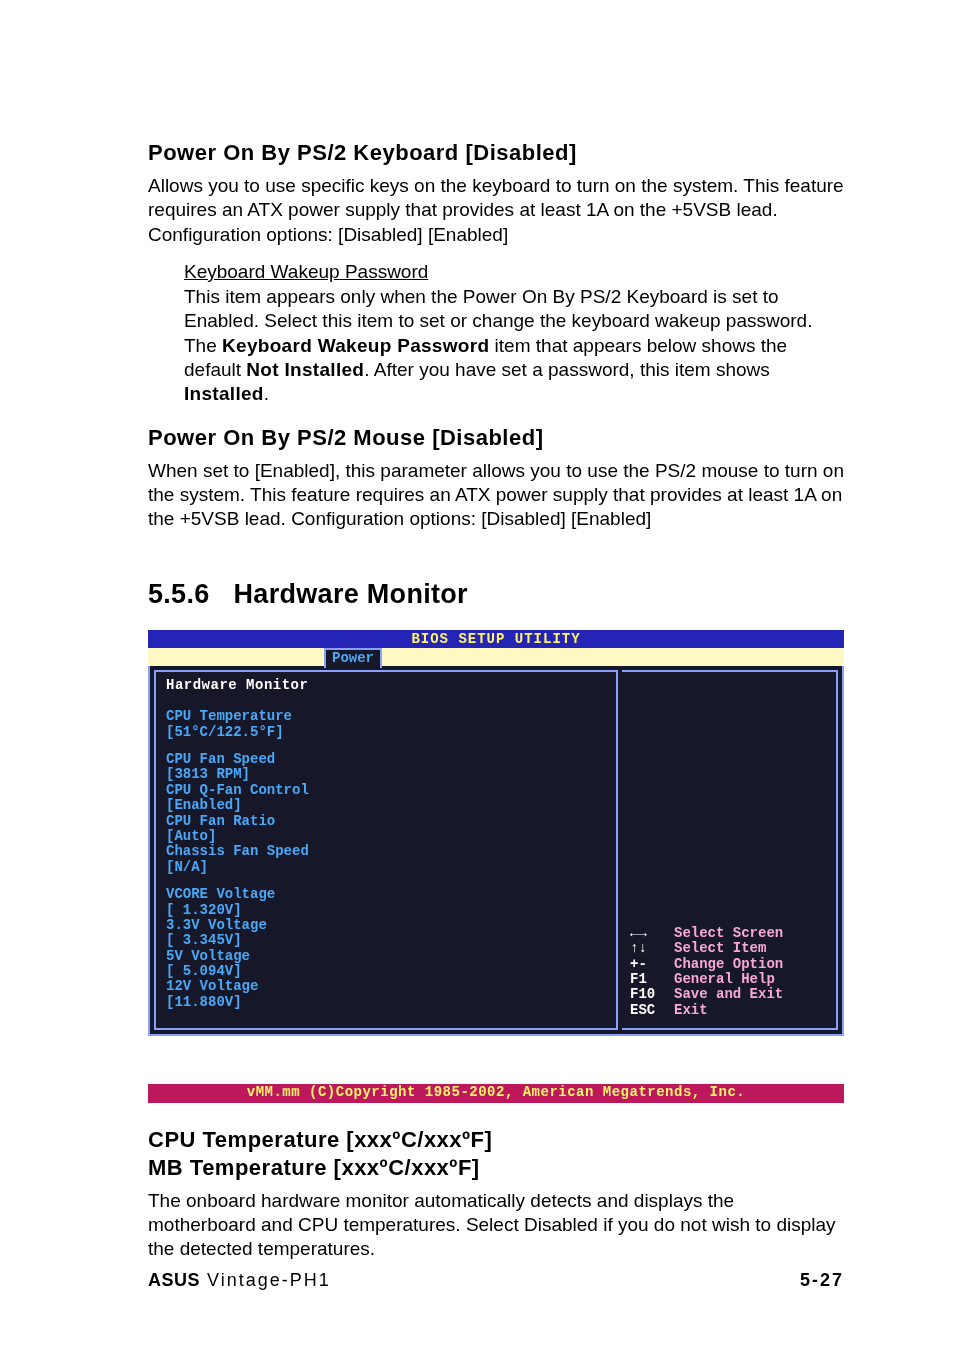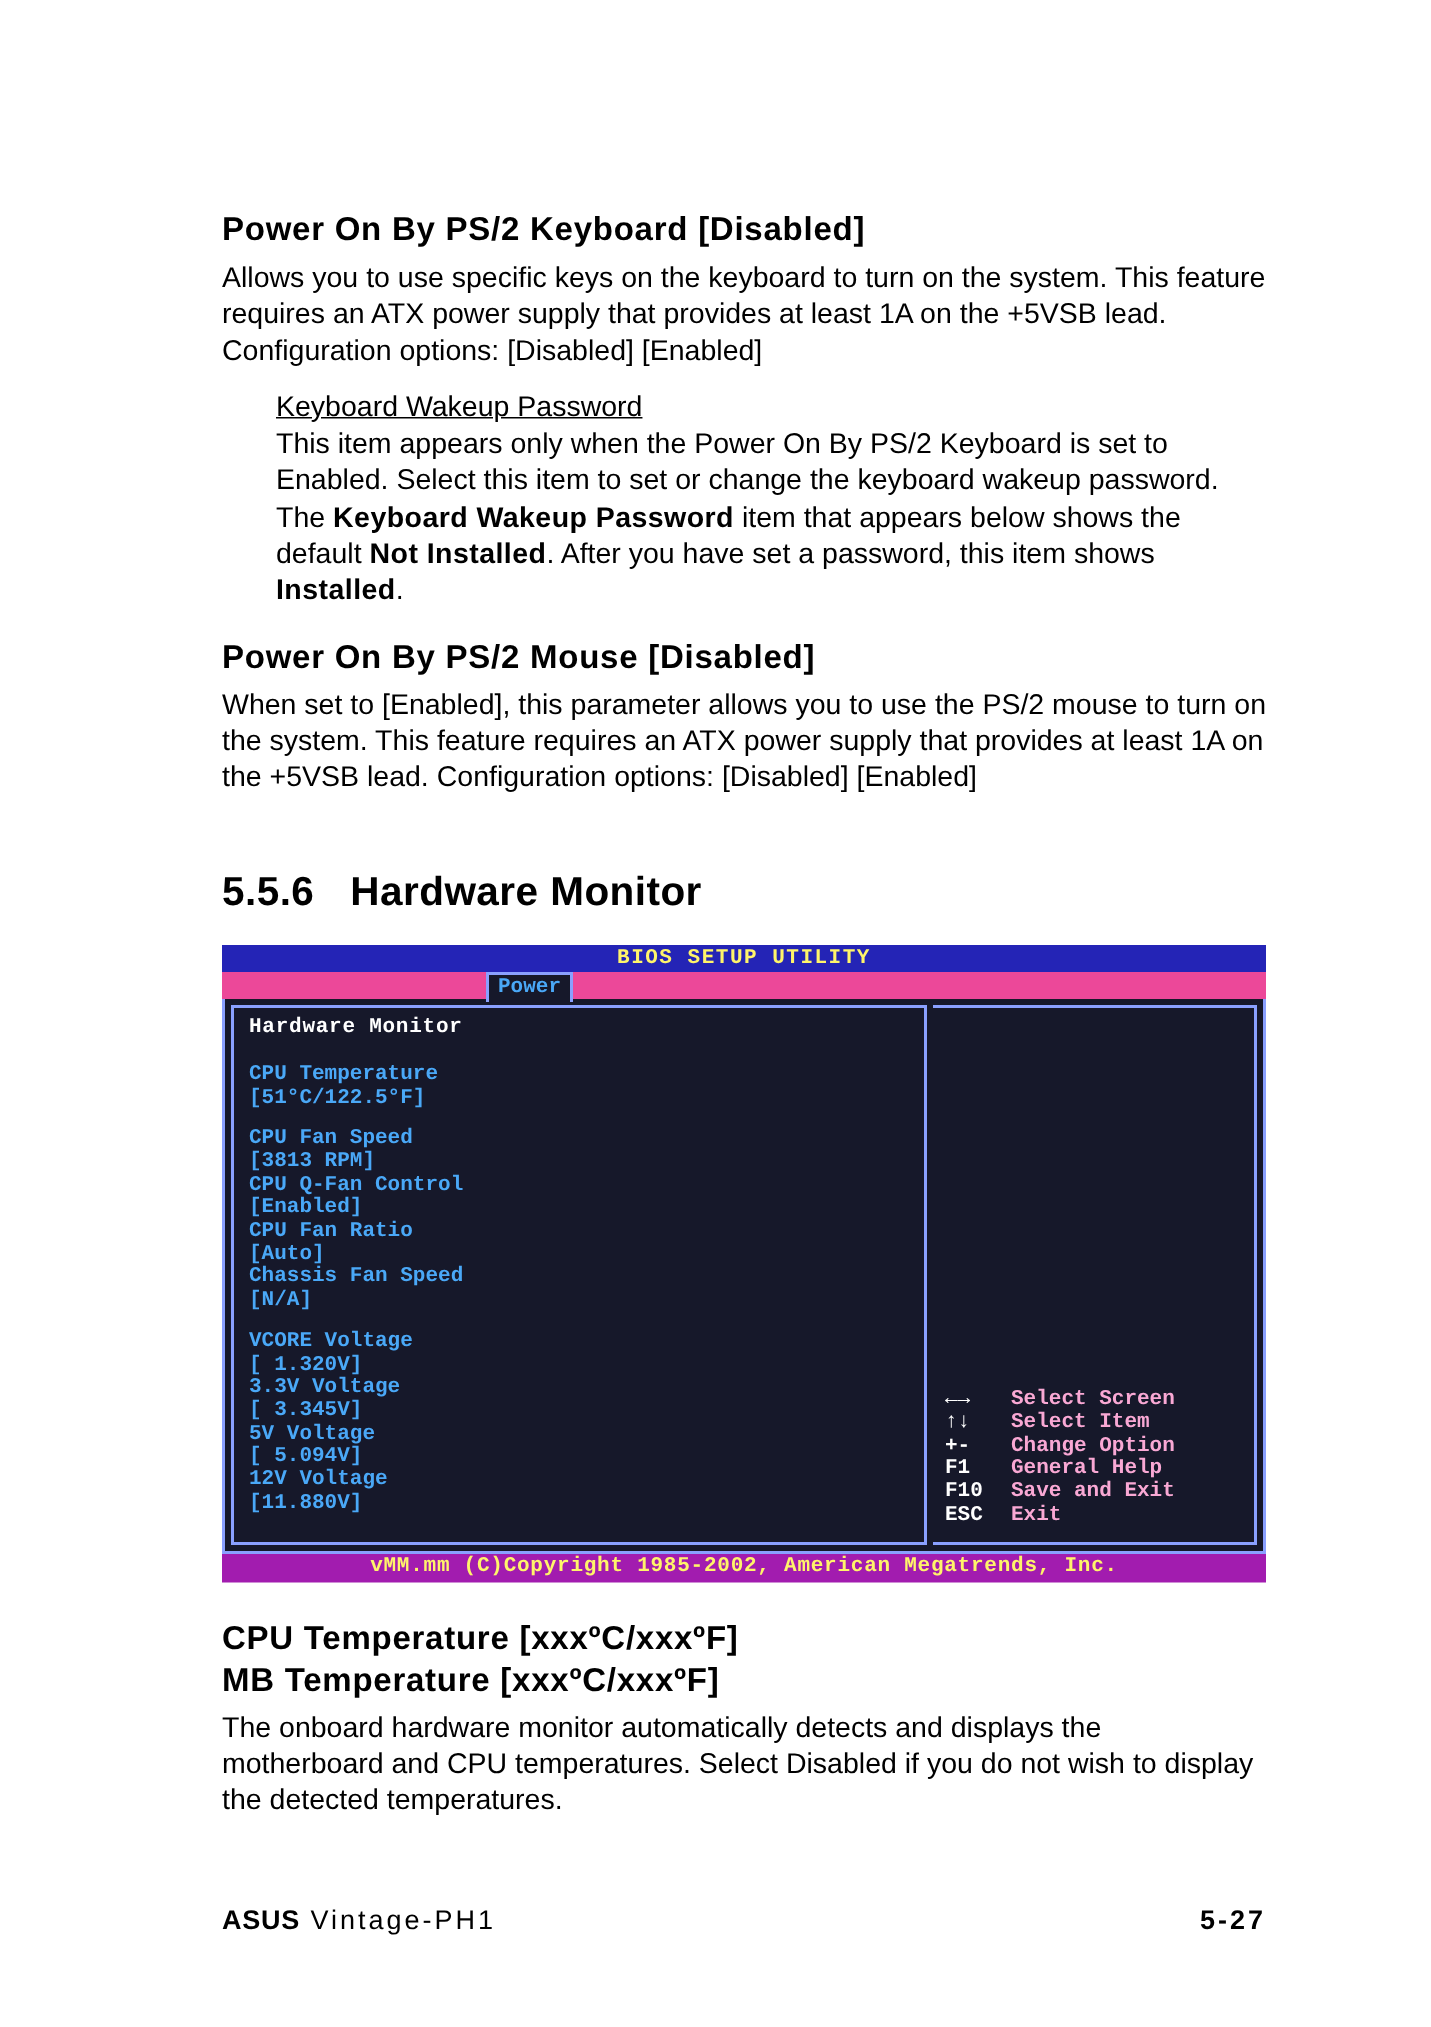--- a/index.html
+++ b/index.html
@@ -64,21 +64,21 @@
   .bios-top-bar {
     background: #2424b6;
     color: #fff46a;
     font-weight: bold;
     text-align: center;
     padding: 2px 0 0 0;
     letter-spacing: 1px;
     position: relative;
   }
   .bios-tab-row {
-    background: #ec4899;
+    background: #fef9c3;
     height: 18px;
     position: relative;
   }
   .bios-tab {
     position: absolute;
     left: 176px;
     top: 0;
     background: #16182a;
     color: #4aa8f7;
     font-weight: bold;
@@ -139,26 +139,27 @@
     display: flex;
   }
   .bios-legend .k {
     width: 44px;
     color: #fff;
   }
   .bios-legend .d {
     color: #f9a8d4;
   }
   .bios-bottom {
-    background: #a21caf;
+    background: #be185d;
     color: #fff46a;
     text-align: center;
     font-weight: bold;
     padding: 1px 0 2px 0;
     letter-spacing: 0.5px;
+    margin-top: 48px;
   }
   .spacer6 { height: 6px; }
   .spacer12 { height: 12px; }
 
   .footer {
     position: absolute;
     bottom: 60px;
     left: 148px;
     right: 110px;
     display: flex;

